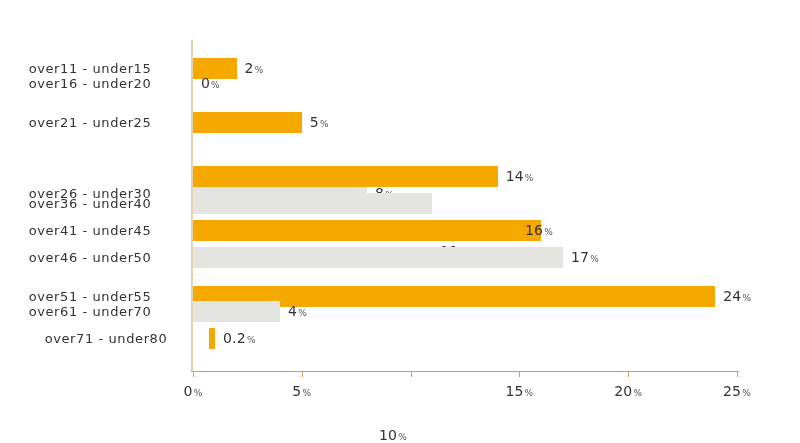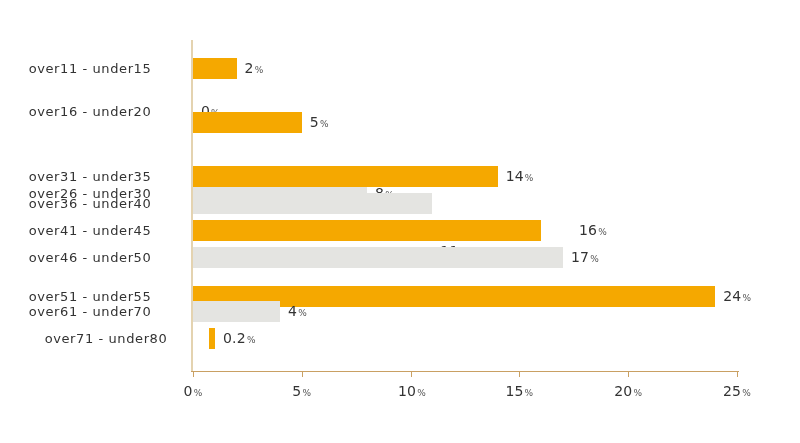--- a/index.html
+++ b/index.html
@@ -117,61 +117,61 @@
 
   <div class="y-axis-line"></div>
   <div class="x-axis-line"></div>
 
   <div id="ticks-layer">
       <div class="tick-mark" style="left: 193px;"></div>
       <div class="tick-label" style="left: 193px;"><span>0</span><span class="pct">%</span></div>
       <div class="tick-mark" style="left: 301.8px;"></div>
       <div class="tick-label" style="left: 301.8px;"><span>5</span><span class="pct">%</span></div>
       <div class="tick-mark" style="left: 410.6px;"></div>
-      <div class="tick-label" style="left: 412px;"><span>10</span><span class="pct">%</span></div>
+      <div class="tick-label" style="left: 393px; margin-top: 44px;"><span>10</span><span class="pct">%</span></div>
       <div class="tick-mark" style="left: 519.4px;"></div>
       <div class="tick-label" style="left: 519.4px;"><span>15</span><span class="pct">%</span></div>
       <div class="tick-mark" style="left: 628.2px;"></div>
       <div class="tick-label" style="left: 628.2px;"><span>20</span><span class="pct">%</span></div>
       <div class="tick-mark" style="left: 737px;"></div>
       <div class="tick-label" style="left: 737px;"><span>25</span><span class="pct">%</span></div>
     </div>
   <div id="rows-layer">
       <div class="row" style="top: 55px;">
         <div class="row-label">over11 - under15</div>
         <div class="bar odd" style="width: 43.52px; background: rgb(245, 168, 0);"></div>
         <div class="bar-value" style="left: 244.52px;"><span>2</span><span class="pct">%</span></div>
       </div>
-      <div class="row" style="top: 98px;">
+      <div class="row" style="top: 70px;">
         <div class="row-label">over16 - under20</div>
         <div class="bar-value" style="left: 201px;"><span>0</span><span class="pct">%</span></div>
       </div>
       <div class="row" style="top: 109px;">
+        <div class="row-label">over21 - under25</div>
         <div class="bar odd" style="width: 108.8px; background: rgb(245, 168, 0);"></div>
         <div class="bar-value" style="left: 309.8px;"><span>5</span><span class="pct">%</span></div>
       </div>
       <div class="row" style="top: 136px; margin-top: 44px;">
         <div class="row-label">over26 - under30</div>
         <div class="bar even" style="width: 174.08px; background: rgb(228, 228, 225);"></div>
         <div class="bar-value" style="left: 375.08px;"><span>8</span><span class="pct">%</span></div>
       </div>
       <div class="row" style="top: 163px;">
-        <div class="row-label">over31 - under35</div>
         <div class="bar odd" style="width: 304.64px; background: rgb(245, 168, 0);"></div>
         <div class="bar-value" style="left: 505.64px;"><span>14</span><span class="pct">%</span></div>
       </div>
       <div class="row" style="top: 190px;">
         <div class="row-label">over36 - under40</div>
         <div class="bar even" style="width: 239.36px; background: rgb(228, 228, 225);"></div>
         <div class="bar-value" style="left: 440.36px; margin-top: 48px;"><span>11</span><span class="pct">%</span></div>
       </div>
       <div class="row" style="top: 217px;">
         <div class="row-label">over41 - under45</div>
         <div class="bar odd" style="width: 348.16px; background: rgb(245, 168, 0);"></div>
-        <div class="bar-value" style="left: 579px;"><span>16</span><span class="pct">%</span></div>
+        <div class="bar-value" style="left: 525px;"><span>16</span><span class="pct">%</span></div>
       </div>
       <div class="row" style="top: 244px;">
         <div class="row-label">over46 - under50</div>
         <div class="bar even" style="width: 369.92px; background: rgb(228, 228, 225);"></div>
         <div class="bar-value" style="left: 570.92px;"><span>17</span><span class="pct">%</span></div>
       </div>
       <div class="row" style="top: 271px; margin-top: 12px;">
         <div class="row-label">over51 - under55</div>
         <div class="bar odd" style="width: 522.24px; background: rgb(245, 168, 0);"></div>
         <div class="bar-value" style="left: 723.24px;"><span>24</span><span class="pct">%</span></div>

